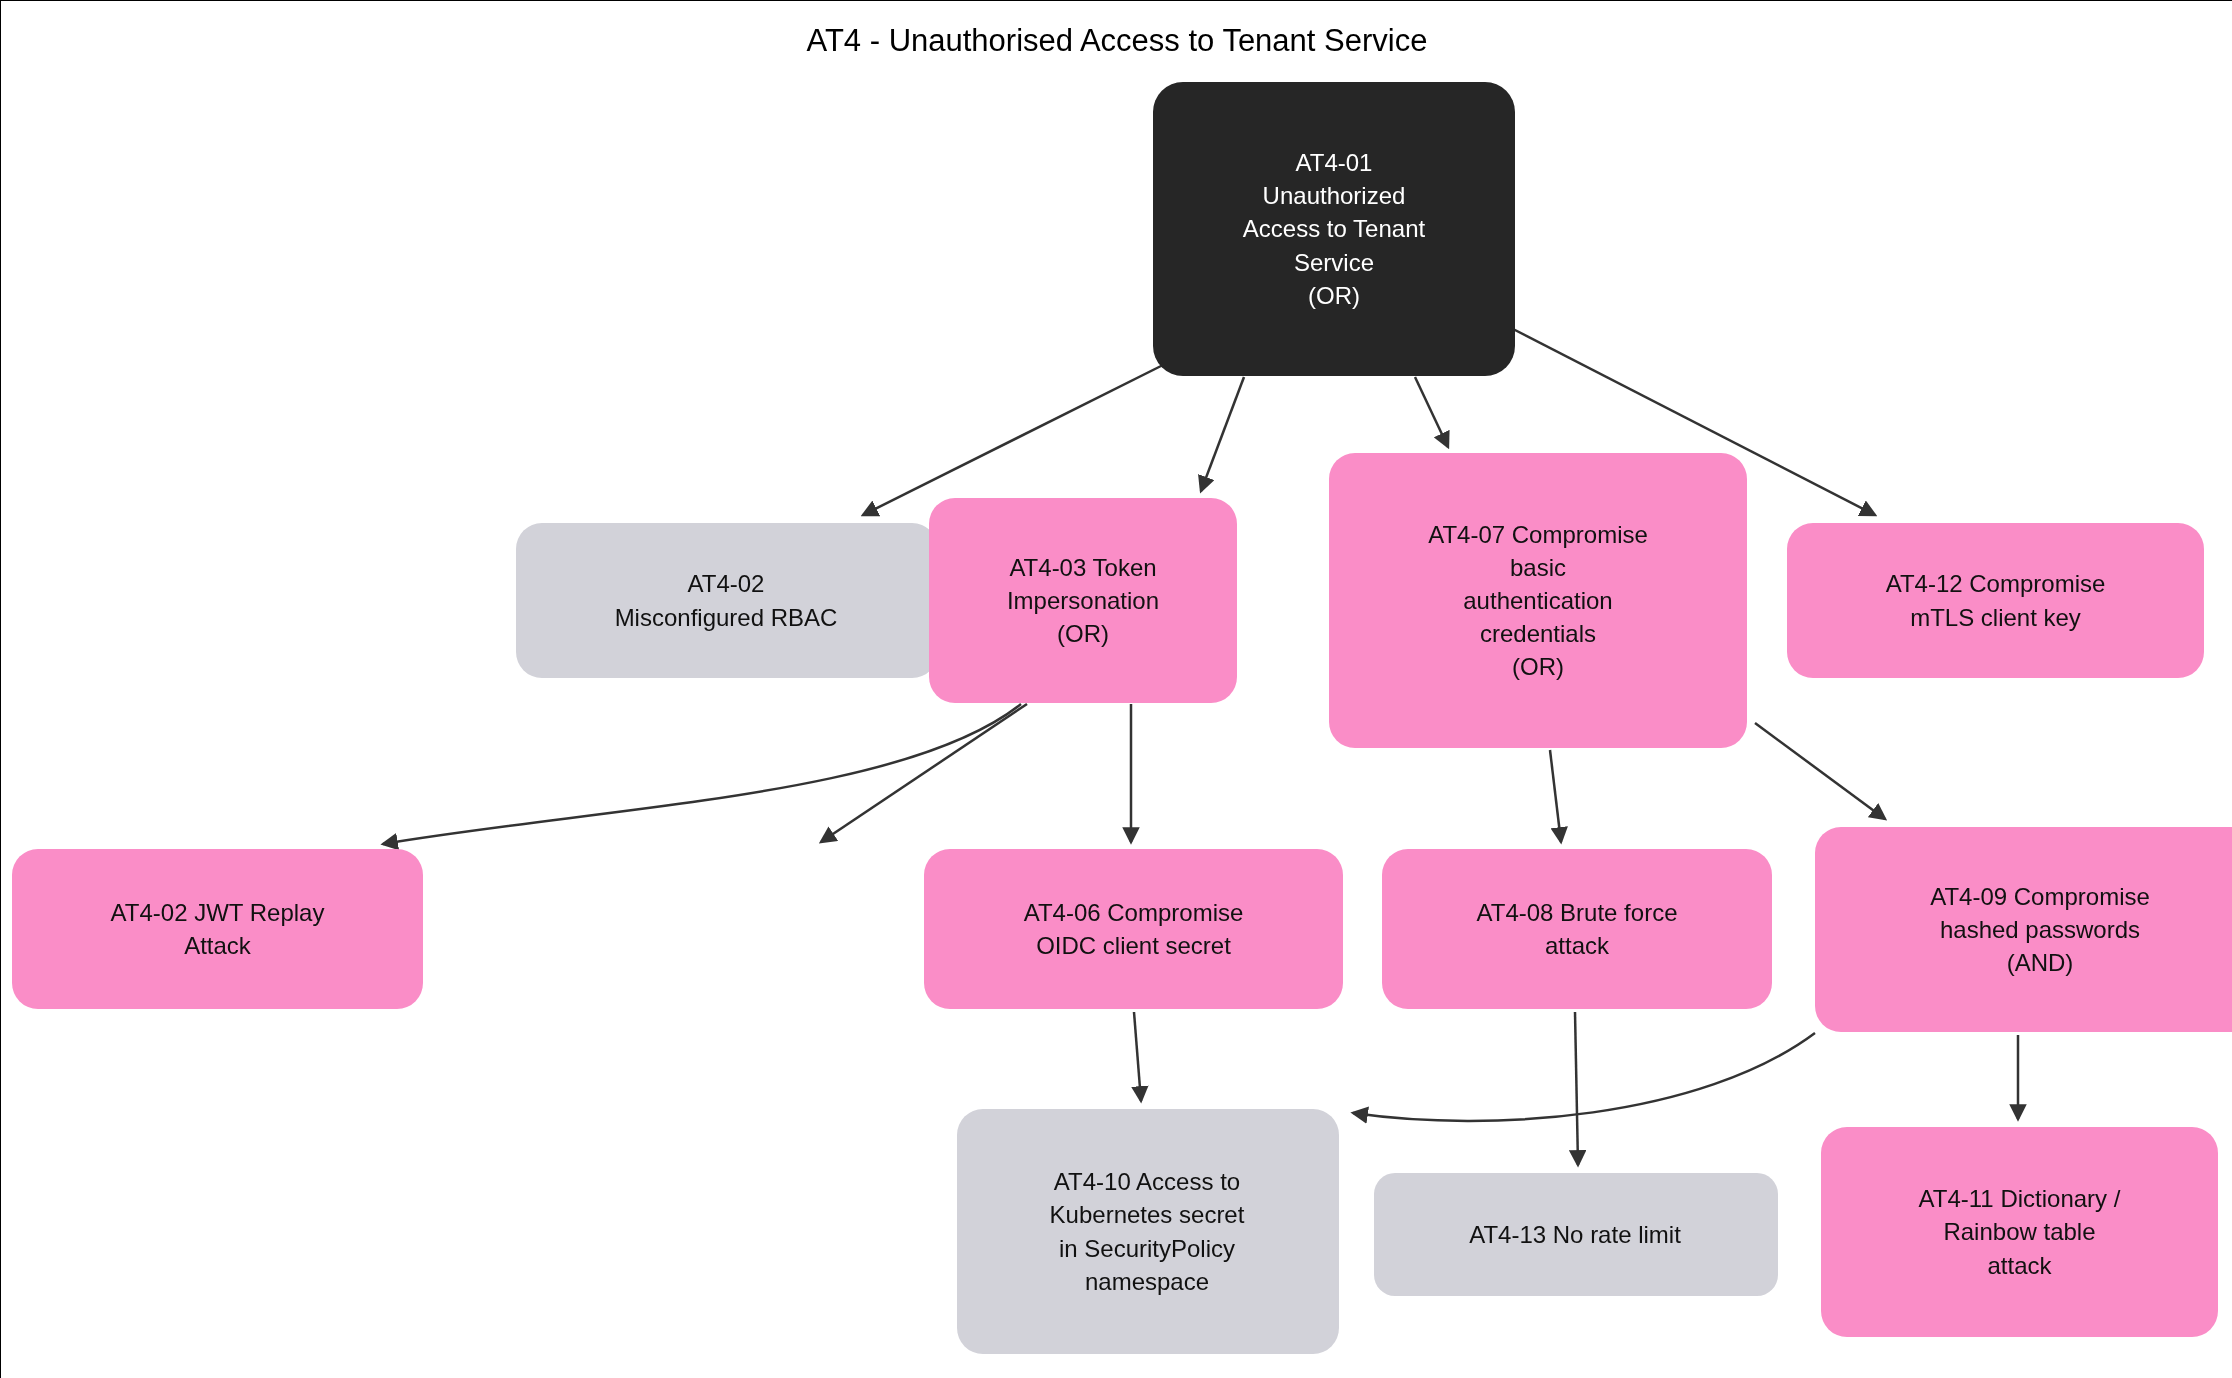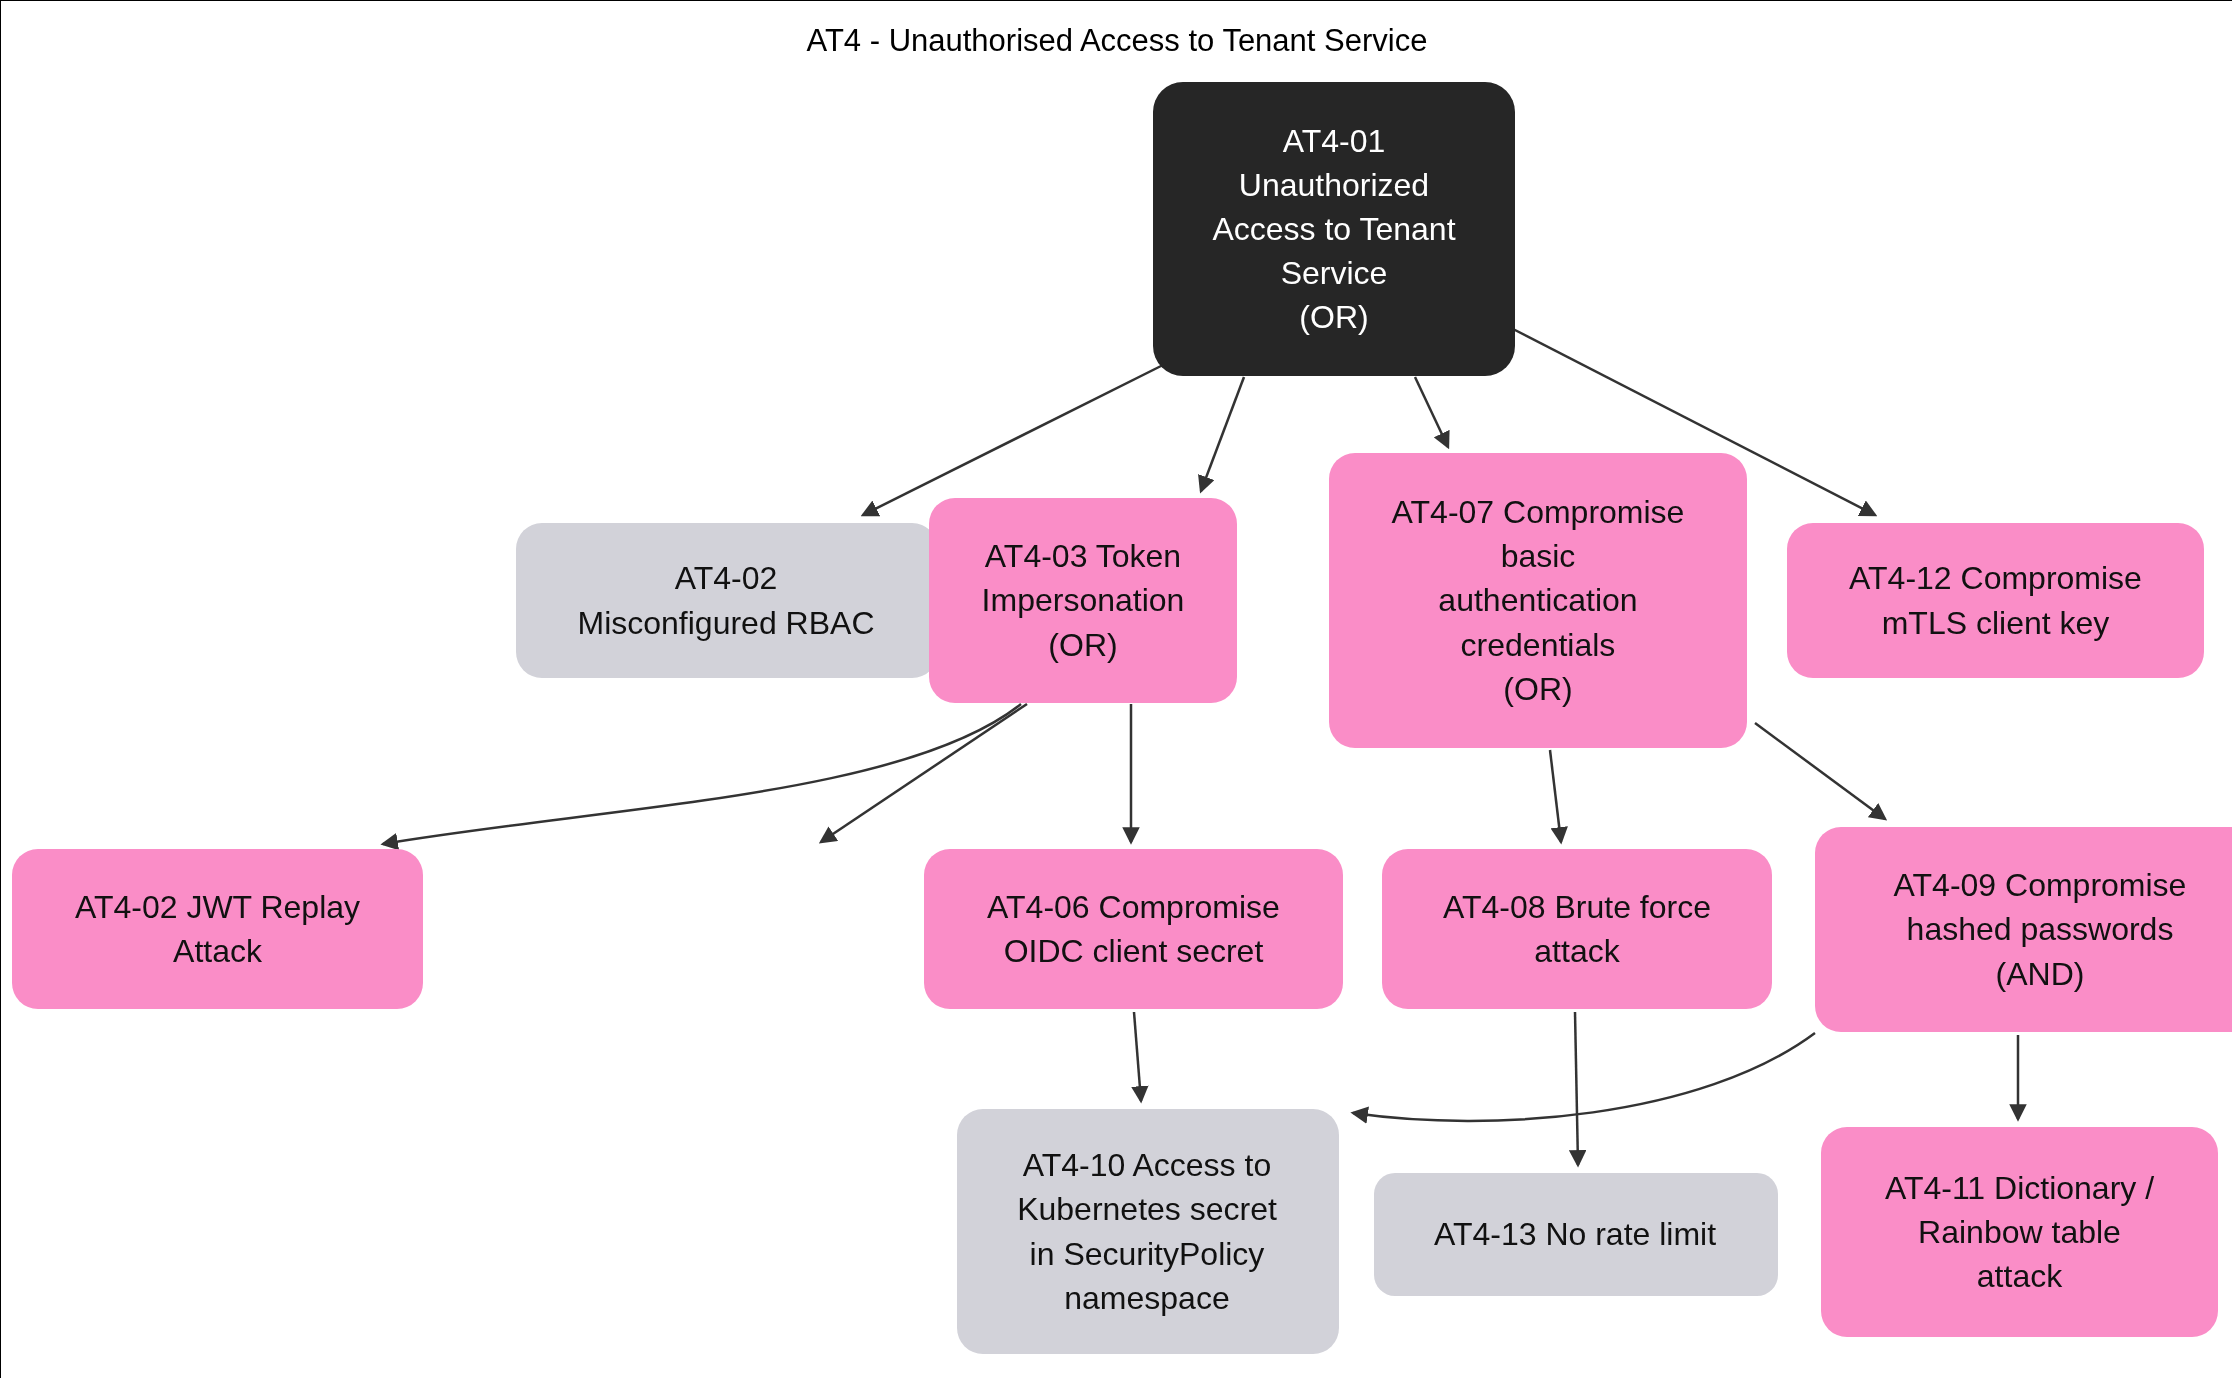--- a/index.html
+++ b/index.html
@@ -44,21 +44,21 @@
     border-radius: 26px;
     display: flex;
     align-items: center;
     justify-content: center;
     text-align: center;
     box-sizing: border-box;
     padding: 10px 14px;
   }
   .node .node-label {
     white-space: pre-line;
-    font-size: 32px;
+    font-size: 24px;
     line-height: 1.38;
     color: var(--node-text, #111111);
   }
   .node.root { background: var(--root-fill, #262626); border-radius: 30px; }
   .node.root .node-label { color: var(--root-text, #ffffff); }
   .node.pink { background: var(--pink-fill, #fa8dc7); }
   .node.gray { background: var(--gray-fill, #d2d2d9); padding-left: 12px; }
 </style>
 </head>
 <body>

